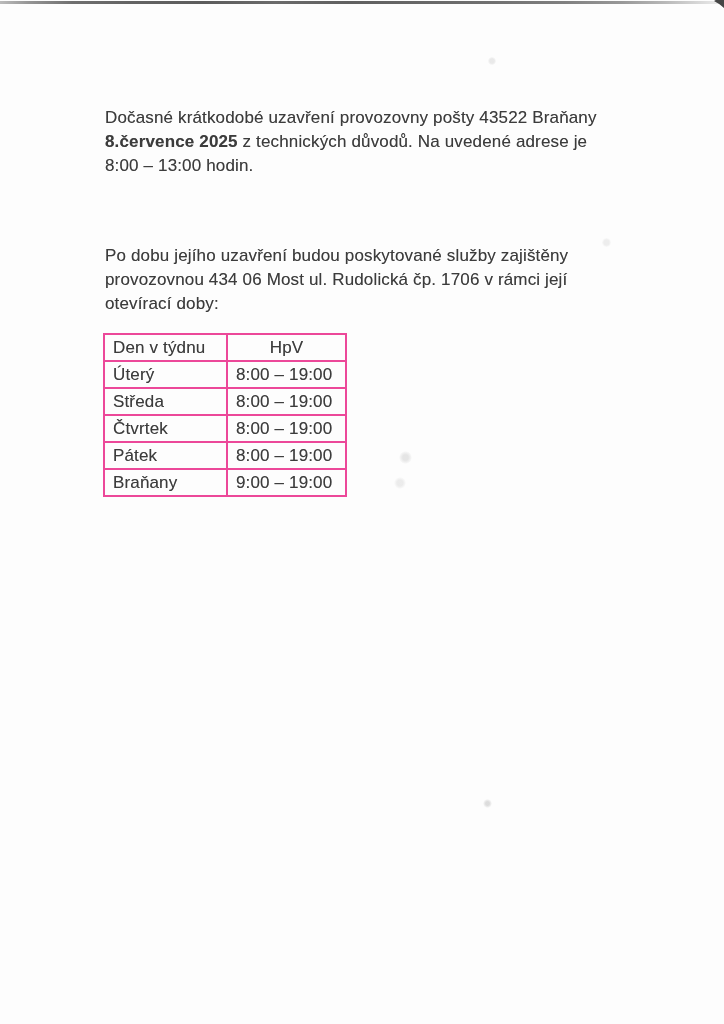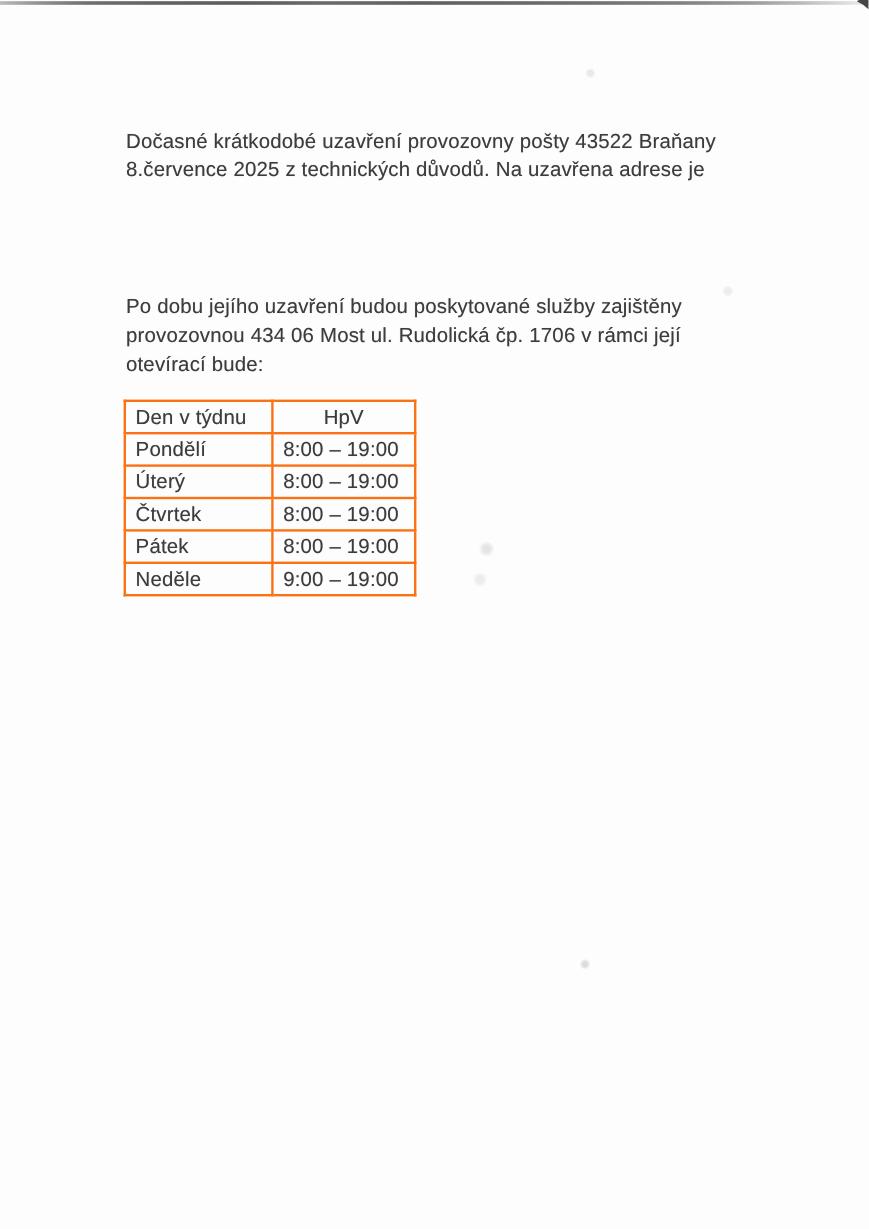--- a/index.html
+++ b/index.html
@@ -42,33 +42,33 @@
   .para {
     position: absolute;
     font-size: 17px;
     line-height: 24px;
     letter-spacing: 0.15px;
     text-shadow: 0 0 0.6px rgba(60,60,60,0.45);
   }
   .para .line { white-space: nowrap; }
   .para-1 { left: 105px; top: 106px; }
   .para-2 { left: 105px; top: 244px; }
-  .para b { font-weight: normal; }
+  .para b { font-weight: bold; }
 
   
   .hours-table {
     position: absolute; left: 103px; top: 333px;
     border-collapse: collapse;
     font-size: 17px;
     letter-spacing: 0.15px;
     color: #3c3c3c;
     text-shadow: 0 0 0.6px rgba(60,60,60,0.45);
   }
   .hours-table th, .hours-table td {
-    border: 2px solid #f97316;
+    border: 2px solid #ec4899;
     height: 25px;
     padding: 0 8px;
     font-weight: normal;
     vertical-align: middle;
   }
   .col-day  { width: 105px; text-align: left; }
   .col-hpv  { width: 101px; }
 </style>
 </head>
 <body>
@@ -78,53 +78,54 @@
   <div class="scan-top"></div>
   <div class="corner-mark"></div>
   <div class="speck speck-1"></div>
   <div class="speck speck-2"></div>
   <div class="speck speck-3"></div>
   <div class="speck speck-4"></div>
   <div class="speck speck-5"></div>
 
   <div class="para para-1">
     <div class="line">Dočasné krátkodobé uzavření provozovny pošty 43522 Braňany</div>
-    <div class="line"><b>8.července 2025</b><span> z technických důvodů. Na uzavřena adrese je</span></div>
+    <div class="line"><b>8.července 2025</b><span> z technických důvodů. Na uvedené adrese je</span></div>
+    <div class="line">8:00 – 13:00 hodin.</div>
   </div>
 
   <div class="para para-2">
     <div class="line">Po dobu jejího uzavření budou poskytované služby zajištěny</div>
     <div class="line">provozovnou 434 06 Most ul. Rudolická čp. 1706 v rámci její</div>
-    <div class="line">otevírací bude:</div>
+    <div class="line">otevírací doby:</div>
   </div>
 
   <table class="hours-table">
     <thead>
       <tr>
         <th class="col-day">Den v týdnu</th>
         <th class="col-hpv">HpV</th>
       </tr>
     </thead>
     <tbody>
       <tr>
-        <td class="col-day">Pondělí</td>
+        <td class="col-day">Úterý</td>
         <td class="col-hpv">8:00 – 19:00</td>
       </tr>
       <tr>
-        <td class="col-day">Úterý</td>
+        <td class="col-day">Středa</td>
         <td class="col-hpv">8:00 – 19:00</td>
       </tr>
       <tr>
         <td class="col-day">Čtvrtek</td>
         <td class="col-hpv">8:00 – 19:00</td>
       </tr>
       <tr>
         <td class="col-day">Pátek</td>
         <td class="col-hpv">8:00 – 19:00</td>
       </tr>
       <tr>
-        <td class="col-day">Neděle</td>
+        <td class="col-day">Braňany</td>
         <td class="col-hpv">9:00 – 19:00</td>
       </tr>
     </tbody>
   </table>
 
 </div>
 
 </body></html>

